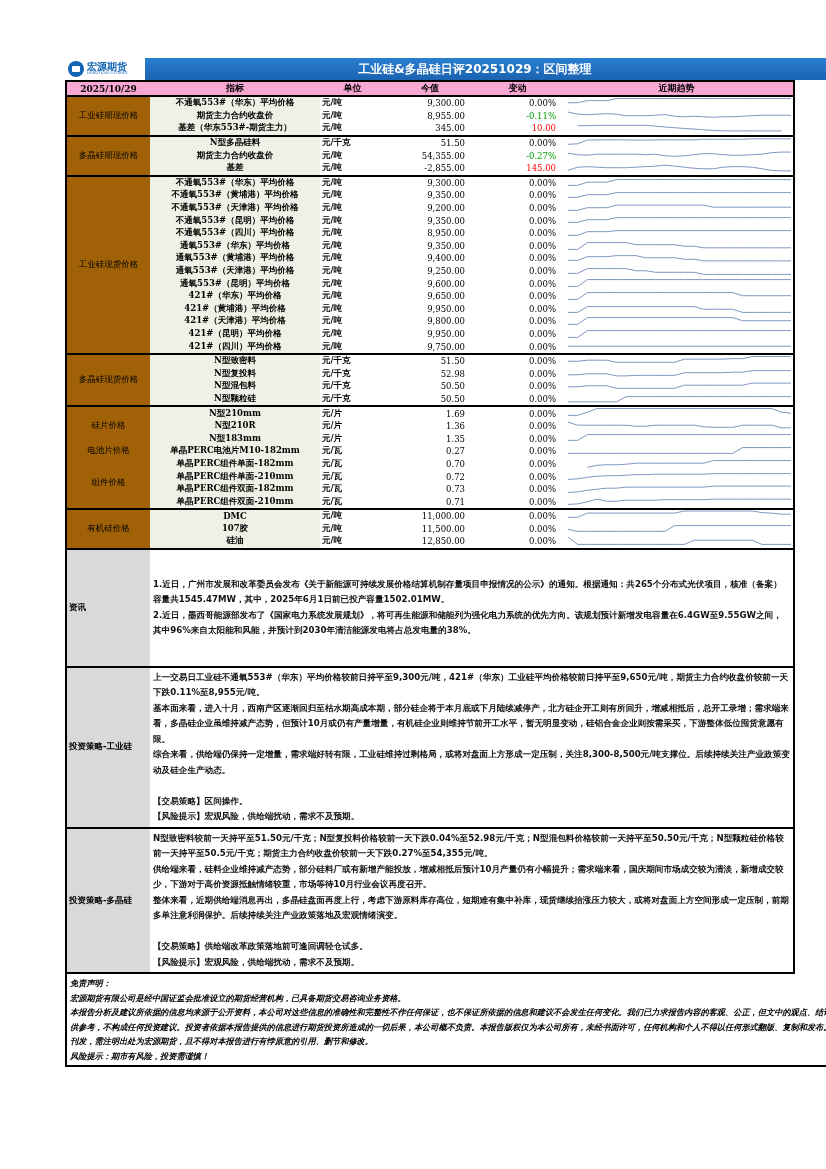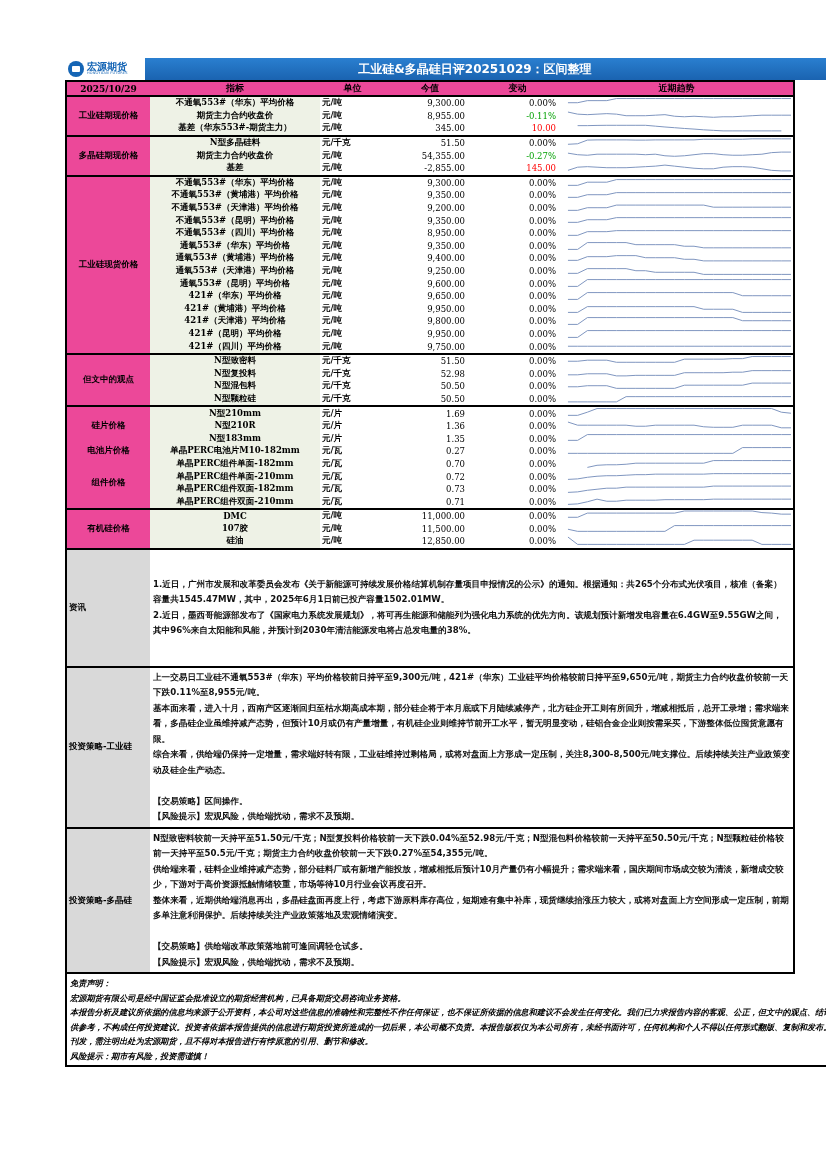--- a/index.html
+++ b/index.html
@@ -9,22 +9,22 @@
   .logo { width: 80px; height: 22px; background: #fff; display: flex; align-items: center; padding-left: 3px; gap: 3px; }
   .logo-mark { width: 16px; height: 16px; border-radius: 50%; background: #1565b5; position: relative; }
   .logo-mark::after { content: ""; position: absolute; left: 4px; top: 5px; width: 8px; height: 6px; background: #fff; border-radius: 1px; }
   .logo-text { display: flex; flex-direction: column; line-height: 1; }
   .logo-cn { font-family: "DejaVu Sans", sans-serif; font-weight: bold; font-size: 10px; color: #1565b5; }
   .logo-en { font-family: "DejaVu Sans", sans-serif; font-size: 3.5px; color: #1565b5; letter-spacing: 0.2px; }
   .banner-title { flex: 1; text-align: center; color: #ffffff; font-weight: bold; font-size: 12px; font-family: "DejaVu Sans", sans-serif; padding-left: 8px; }
 
   table.main { width: 728px; border-collapse: collapse; border: 2px solid #000; font-size: 8.5px; table-layout: fixed; }
   table.main td { height: 12.6px; padding: 0 2px; white-space: nowrap; overflow: hidden; }
-  .hdr td { font-weight: bold; text-align: center; background: #ec4899; border-bottom: 1px solid #000; height: 13px; font-size: 9px; }
-  .cat { background: #ec4899; text-align: center; font-weight: bold; font-size: 8.5px; }
+  .hdr td { font-weight: bold; text-align: center; background: #f9a8d4; border-bottom: 1px solid #000; height: 13px; font-size: 9px; }
+  .cat { background: #a16207; text-align: center; font-weight: normal; font-size: 8.5px; }
   .ind { background: #eef2e6; text-align: center; font-weight: bold; }
   .unit { text-align: left; font-weight: bold; background: #fff; }
   .val { text-align: right; padding-right: 10px !important; background: #fff; }
   .chg { text-align: right; padding-right: 4px !important; background: #fff; }
   .pos { color: #ff0000; }
   .neg { color: #00a000; }
   .trend { background: #fff; border-right: 2px solid #000; padding: 0 !important; }
   .trend svg { display: block; width: 100%; height: 12.6px; }
   tr.sep td { border-top: 2px solid #000; }
 
@@ -284,21 +284,21 @@
           <td class="unit">元/吨</td>
           <td class="val">9,750.00</td>
           <td class="chg">0.00%</td>
           <td class="trend">
             <svg viewBox="0 0 234 12.6" preserveAspectRatio="none">
               <path d="M8.0 6.25 L17.7 6.25 L27.5 6.25 L37.2 6.25 L47.0 6.25 L56.7 6.25 L66.4 6.25 L76.2 6.25 L85.9 6.25 L95.7 6.25 L105.4 6.25 L115.1 6.25 L124.9 6.25 L134.6 6.25 L144.3 6.25 L154.1 6.25 L163.8 6.25 L173.6 6.25 L183.3 6.25 L193.0 6.25 L202.8 6.25 L212.5 6.25 L222.3 6.25 L232.0 6.25 " fill="none" stroke="#8096c0" stroke-width="1"></path>
             </svg>
           </td>
         </tr>
         <tr class="sep">
-          <td class="cat" rowspan="4">但文中的观点</td>
+          <td class="cat" rowspan="4">多晶硅现货价格</td>
           <td class="ind">N型致密料</td>
           <td class="unit">元/千克</td>
           <td class="val">51.50</td>
           <td class="chg">0.00%</td>
           <td class="trend">
             <svg viewBox="0 0 234 12.6" preserveAspectRatio="none">
               <path d="M8.0 6.25 L17.7 6.25 L27.5 5.20 L37.2 5.20 L47.0 5.20 L56.7 7.30 L66.4 7.30 L76.2 7.30 L85.9 7.30 L95.7 7.30 L105.4 7.30 L115.1 7.30 L124.9 4.15 L134.6 4.15 L144.3 4.15 L154.1 4.15 L163.8 4.15 L173.6 3.63 L183.3 3.63 L193.0 1.53 L202.8 1.53 L212.5 1.53 L222.3 1.53 L232.0 1.53 " fill="none" stroke="#8096c0" stroke-width="1"></path>
             </svg>
           </td>
         </tr>

